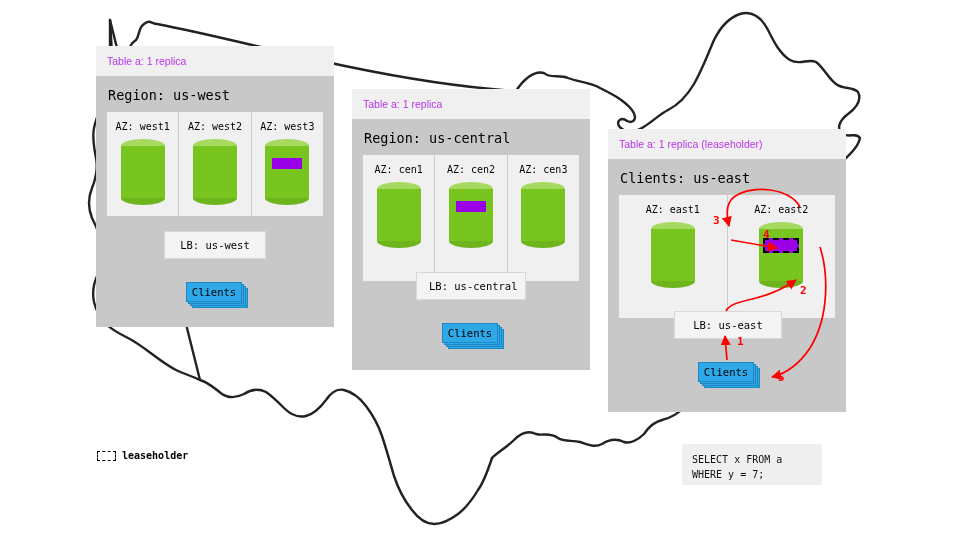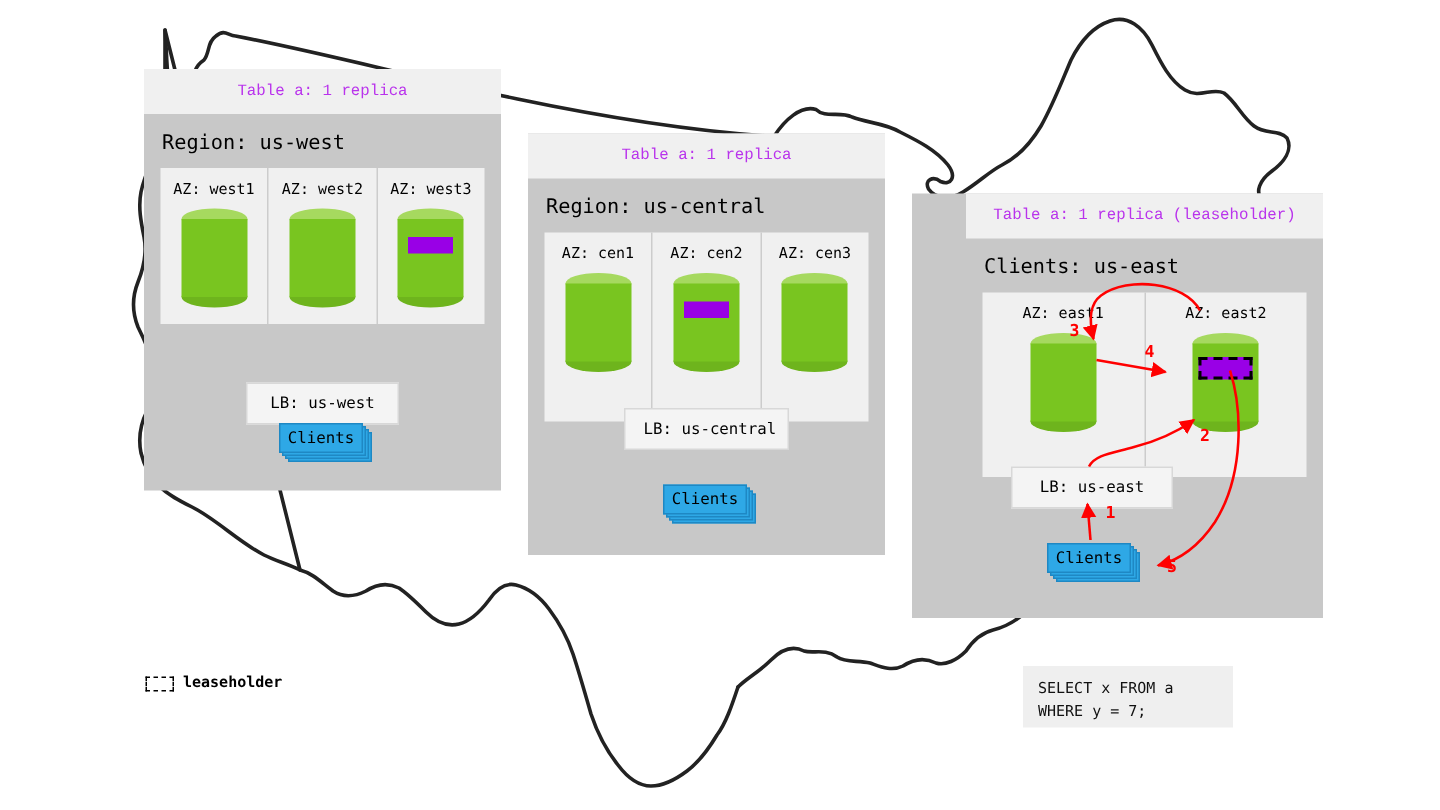--- a/index.html
+++ b/index.html
@@ -24,25 +24,24 @@
 
   
   .region-panel {
     position: absolute;
     background: #c8c8c8;
   }
   .panel-title {
     background: #f0f0f0;
     color: #b933ec;
     font-size: 10.5px;
-    font-family: Liberation Mono, monospace;
+    font-family: Liberation Sans, sans-serif;
     padding: 9px 11px 9px 11px;
     letter-spacing: 0px;
     white-space: nowrap;
-    text-align: center;
   }
   .region-label {
     color: #000000;
     font-size: 13.5px;
     font-family: "DejaVu Sans Mono", "Liberation Mono", monospace;
     padding: 11px 0 9px 12px;
     white-space: nowrap;
   }
   .az-row {
     position: relative;
@@ -364,21 +363,21 @@
         <span class="az-label">AZ: west3</span>
         <div class="cyl">
           <div class="top"></div>
           <div class="bottom"></div>
           <div class="body"></div>
           <div class="replica"></div>
         </div>
       </div>
     </div>
   </div>
-  <div class="lb-box" style="left:164px; top:231px; width:102px; z-index:20;margin-top:24px;">LB: us-west</div>
+  <div class="lb-box" style="left:164px; top:231px; width:102px; z-index:20;">LB: us-west</div>
   <div class="clients" style="left:186px; top:282px; z-index:20;">
     <div class="sheet s3"></div>
     <div class="sheet s2"></div>
     <div class="sheet s1"></div>
     <div class="front">Clients</div>
   </div>
 
   <div class="region-panel" style="left:352px; top:89px; width:238px; height:281px;">
     <div class="panel-title">Table a: 1 replica</div>
     <div class="region-label">Region: us-central</div>
@@ -411,21 +410,21 @@
     </div>
   </div>
   <div class="lb-box" style="left:416px; top:272px; width:110px; z-index:20;">LB: us-central</div>
   <div class="clients" style="left:442px; top:323px; z-index:20;">
     <div class="sheet s3"></div>
     <div class="sheet s2"></div>
     <div class="sheet s1"></div>
     <div class="front">Clients</div>
   </div>
 
-  <div class="region-panel" style="left:608px; top:129px; width:238px; height:283px;padding-left:36px;">
+  <div class="region-panel" style="left:608px; top:129px; width:238px; height:283px;">
     <div class="panel-title">Table a: 1 replica (leaseholder)</div>
     <div class="region-label">Clients: us-east</div>
     <div class="az-row" style="height:123px;">
       <div class="az-cell">
         <span class="az-label">AZ: east1</span>
         <div class="cyl">
           <div class="top"></div>
           <div class="bottom"></div>
           <div class="body"></div>
         </div>

